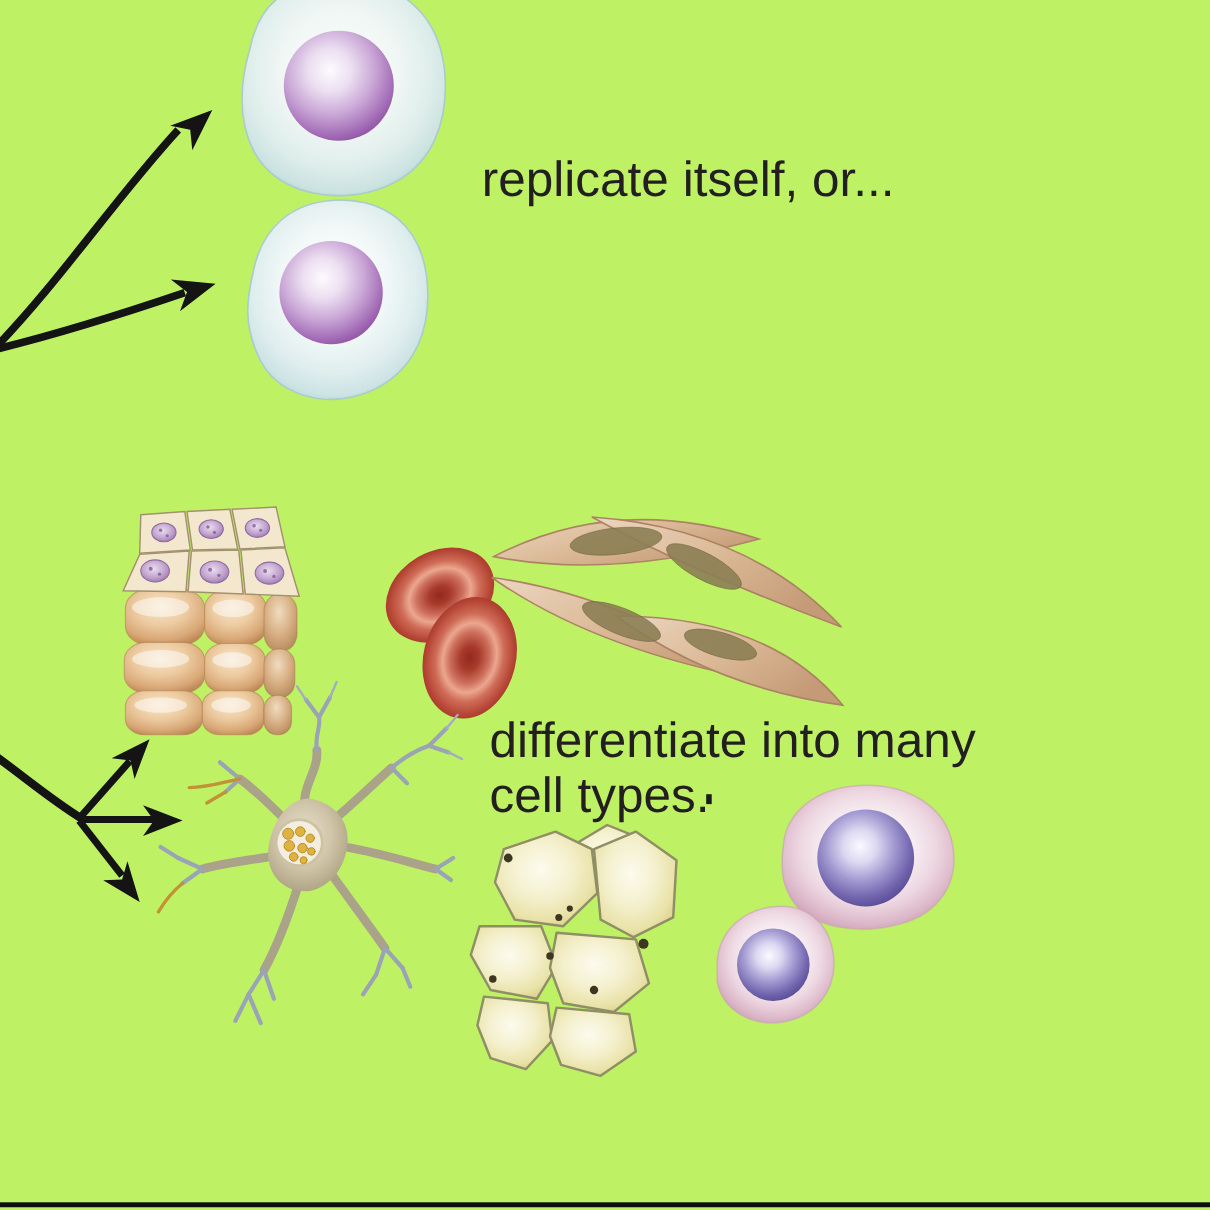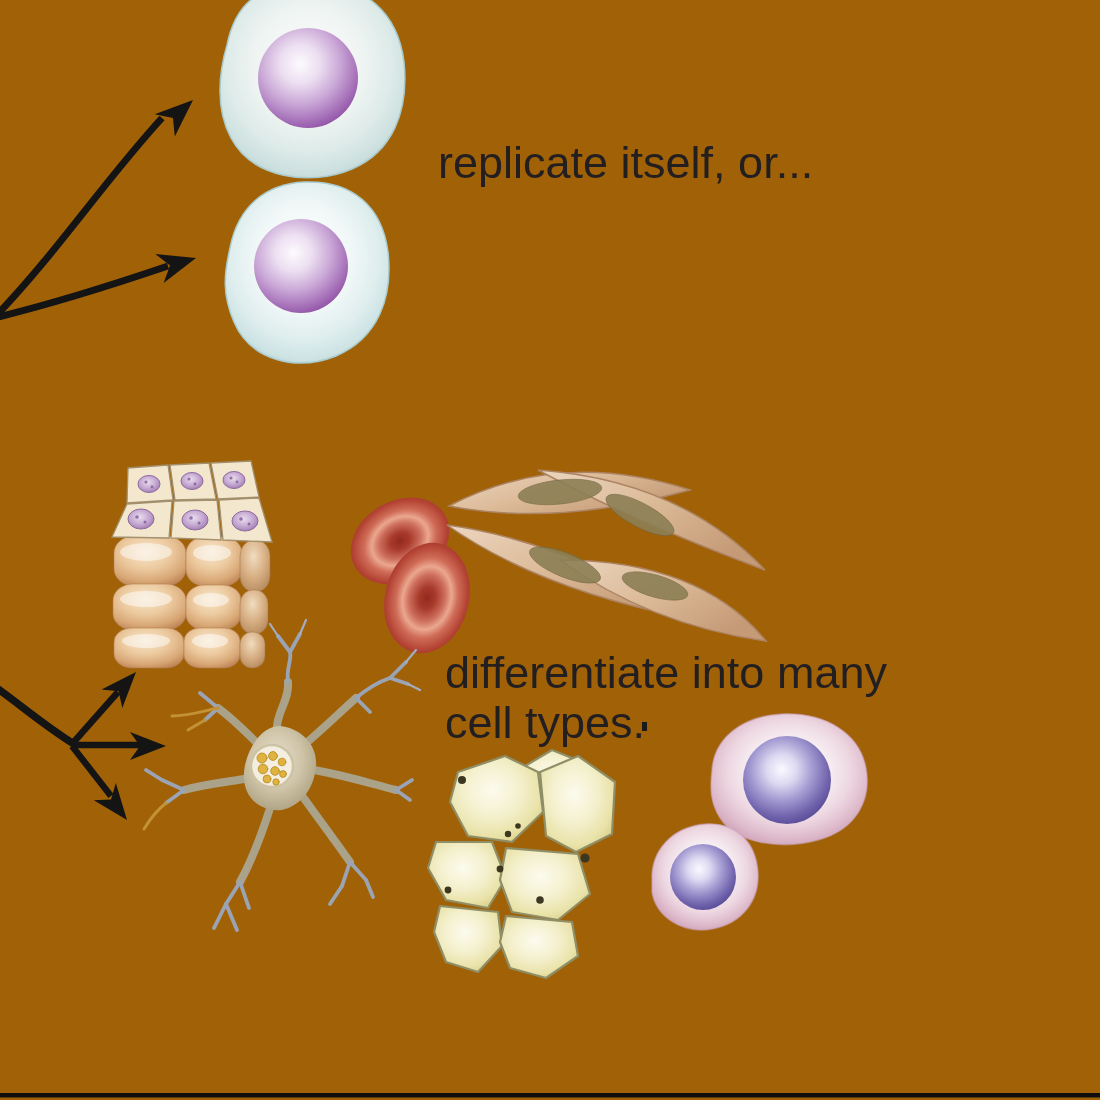--- a/index.html
+++ b/index.html
@@ -1,16 +1,16 @@
 <!DOCTYPE html>
 <html><head>
 <meta charset="utf-8">
 <style>
   html,body{margin:0;padding:0;background:#ffffff;}
-  #stage{position:relative;width:1100px;height:1100px;background:#a16207;overflow:hidden;
+  #stage{position:relative;width:1100px;height:1100px;background:#bef264;overflow:hidden;
          font-family:"Liberation Sans", sans-serif;}
   svg{display:block}
   text{font-family:"Liberation Sans", sans-serif;}
 </style>
 </head>
 <body>
 
 <div id="stage">
 <svg width="1100" height="1100" viewBox="0 0 1100 1100">
   <defs>

